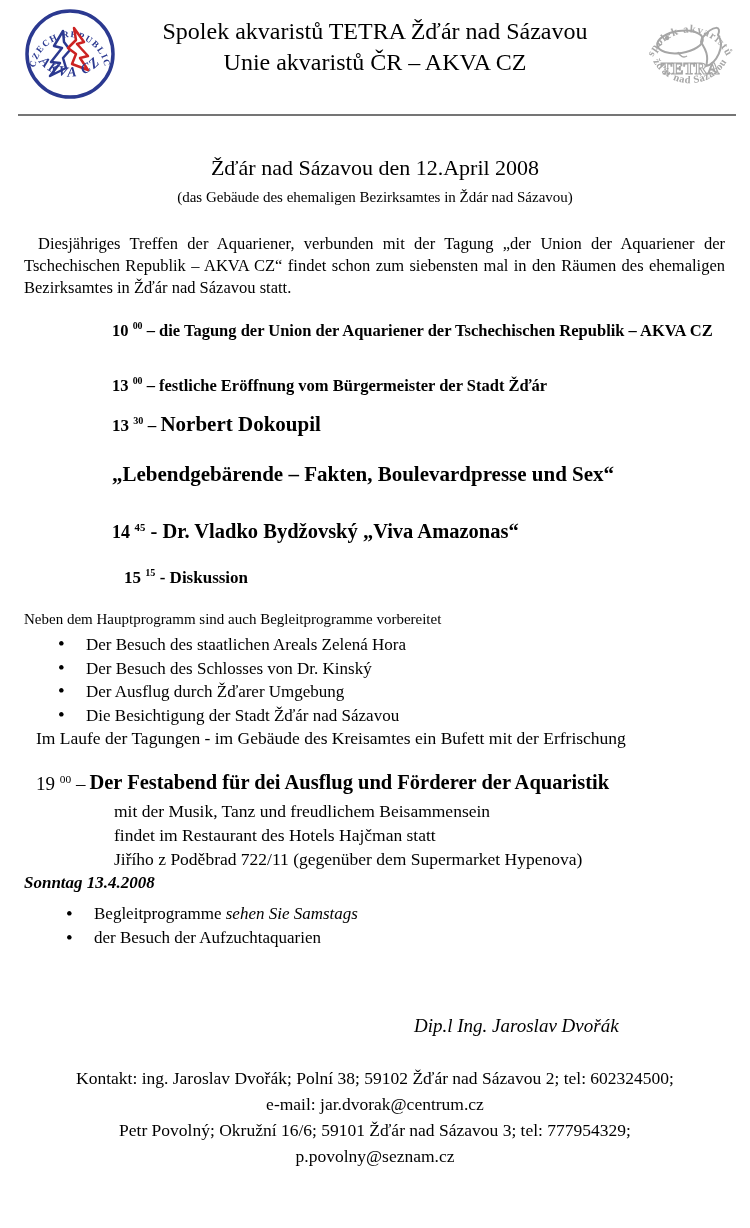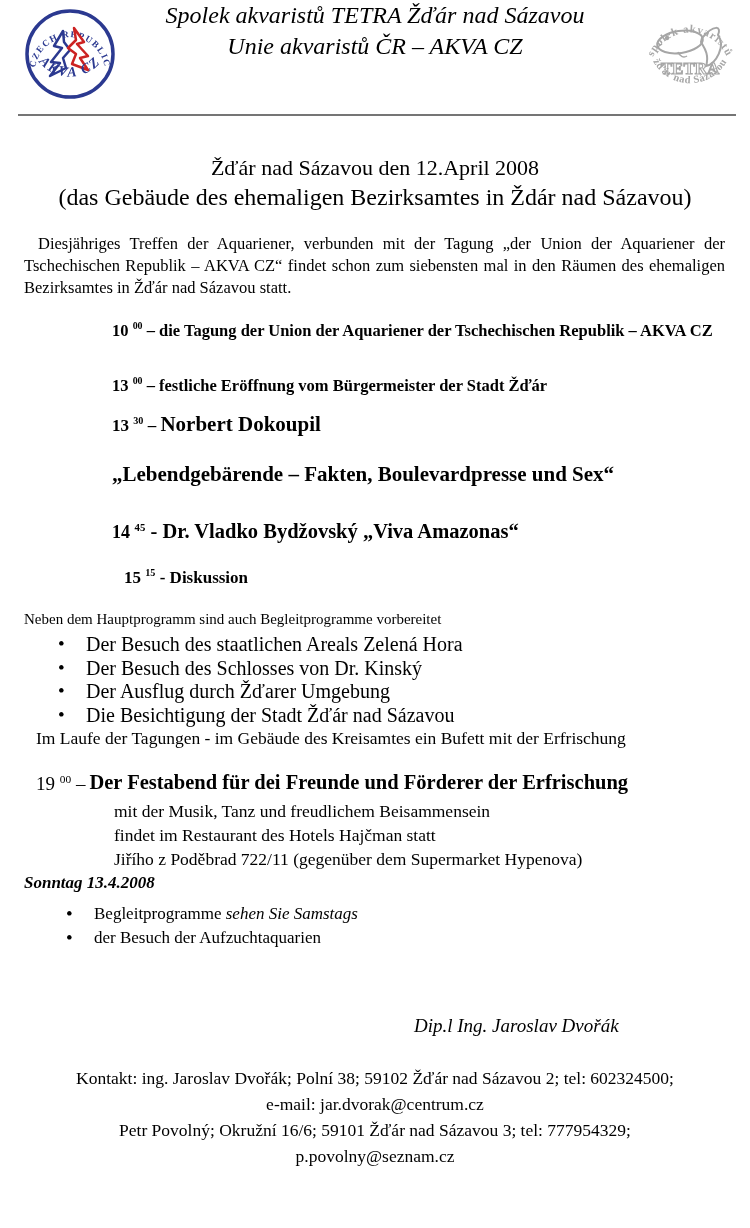--- a/index.html
+++ b/index.html
@@ -7,43 +7,43 @@
   .page {
     position:relative; width:750px; height:1228px; margin:0 auto;
     background:#ffffff; color:#000;
     font-family:"Liberation Serif","DejaVu Serif",serif;
     overflow:hidden;
   }
   
   .header { position:relative; height:105px; }
   .logo-left  { position:absolute; left:18px; top:6px; }
   .logo-right { position:absolute; right:10px; top:4px; }
-  .org-lines  { text-align:center; font-size:24px; line-height:31px;font-style:italic; }
+  .org-lines  { text-align:center; padding-top:16px; font-size:24px; line-height:31px; }
   .rule { border:none; border-top:2px solid #757575; margin:9px 14px 0 18px; height:0; }
 
   .title { margin-top:45px; font-size:37px; line-height:43px; font-weight:700; text-align:center; letter-spacing:0.3px; }
   .place-date { margin-top:39px; font-size:22px; line-height:26px; text-align:center; }
-  .venue { margin-top:5px; font-size:24px; line-height:22px; text-align:center; }
+  .venue { margin-top:5px; font-size:15px; line-height:22px; text-align:center; }
 
   .intro { margin:25px 25px 0 24px; font-size:16.5px; line-height:22px; text-align:justify; text-indent:14px; }
 
   .sched { font-weight:700;margin-left:46px; }
   .s1 { margin-top:16px; padding-left:66px; font-size:16.5px; line-height:22px; }
   .s2 { margin-top:28px; padding-left:66px; font-size:16.5px; line-height:22px; }
   .s3 { margin-top:12px; padding-left:66px; font-size:17px;   line-height:26px; }
   .s3 .bigname { font-size:21px; }
   .talk { margin-top:22px; padding-left:112px; font-size:21px; line-height:27px; font-weight:700; }
   .s4 { margin-top:26px; padding-left:66px; font-size:20.5px; line-height:27px; }
   .s4 .time { font-size:18px; }
   .s5 { margin-top:16px; padding-left:78px; font-size:17px; line-height:22px; }
   sup.mins { font-size:60%; }
 
   .neben { margin-top:20px; padding-left:24px; font-size:15px; line-height:22px; }
   ul.blist { list-style:none; margin:3px 0 0 0; padding:0 0 0 56px; }
-  ul.blist li { position:relative; padding-left:30px; font-size:20px; line-height:23.5px; }
+  ul.blist li { position:relative; padding-left:30px; font-size:17px; line-height:23.5px; }
   ul.blist li::before { content:"\2022"; position:absolute; left:2px; top:-1px; font-size:19px; }
   .imlaufe { margin-top:0; padding-left:36px; font-size:17.5px; line-height:23px; }
 
   .evening { margin-top:14px; padding-left:36px; line-height:28px; }
   .evening .etime { font-size:19px; }
   .evening .etitle { font-size:20.5px; font-weight:700; }
   .evening-lines { margin-top:0; padding-left:114px; font-size:17.5px; line-height:24px; }
 
   .sonntag { margin-top:0; padding-left:24px; font-size:17px; line-height:23px; font-weight:700; font-style:italic; }
   ul.slist { list-style:none; margin:8px; padding:0 15px 0 56px; }
@@ -121,21 +121,21 @@
 
   <div class="neben">Neben dem Hauptprogramm sind auch Begleitprogramme vorbereitet</div>
   <ul class="blist">
     <li>Der Besuch des staatlichen Areals Zelená Hora</li>
     <li>Der Besuch des Schlosses von Dr. Kinský</li>
     <li>Der Ausflug durch Žďarer Umgebung</li>
     <li>Die Besichtigung der Stadt Žďár nad Sázavou</li>
   </ul>
   <div class="imlaufe">Im Laufe der Tagungen - im Gebäude des Kreisamtes ein Bufett mit der Erfrischung</div>
 
-  <div class="evening"><span class="etime"><span>19</span> <sup class="mins">00</sup> <span>–</span></span> <span class="etitle">Der Festabend für dei Freunde und Förderer der Erfrischung</span></div>
+  <div class="evening"><span class="etime"><span>19</span> <sup class="mins">00</sup> <span>–</span></span> <span class="etitle">Der Festabend für dei Ausflug und Förderer der Aquaristik</span></div>
   <div class="evening-lines">
     <div>mit der Musik, Tanz und freudlichem Beisammensein</div>
     <div>findet im Restaurant des Hotels Hajčman statt</div>
     <div>Jiřího z Poděbrad 722/11 (gegenüber dem Supermarket Hypenova)</div>
   </div>
 
   <div class="sonntag">Sonntag 13.4.2008</div>
   <ul class="slist">
     <li><span>Begleitprogramme </span> <span class="it">sehen Sie Samstags</span></li>
     <li>der Besuch der Aufzuchtaquarien</li>

